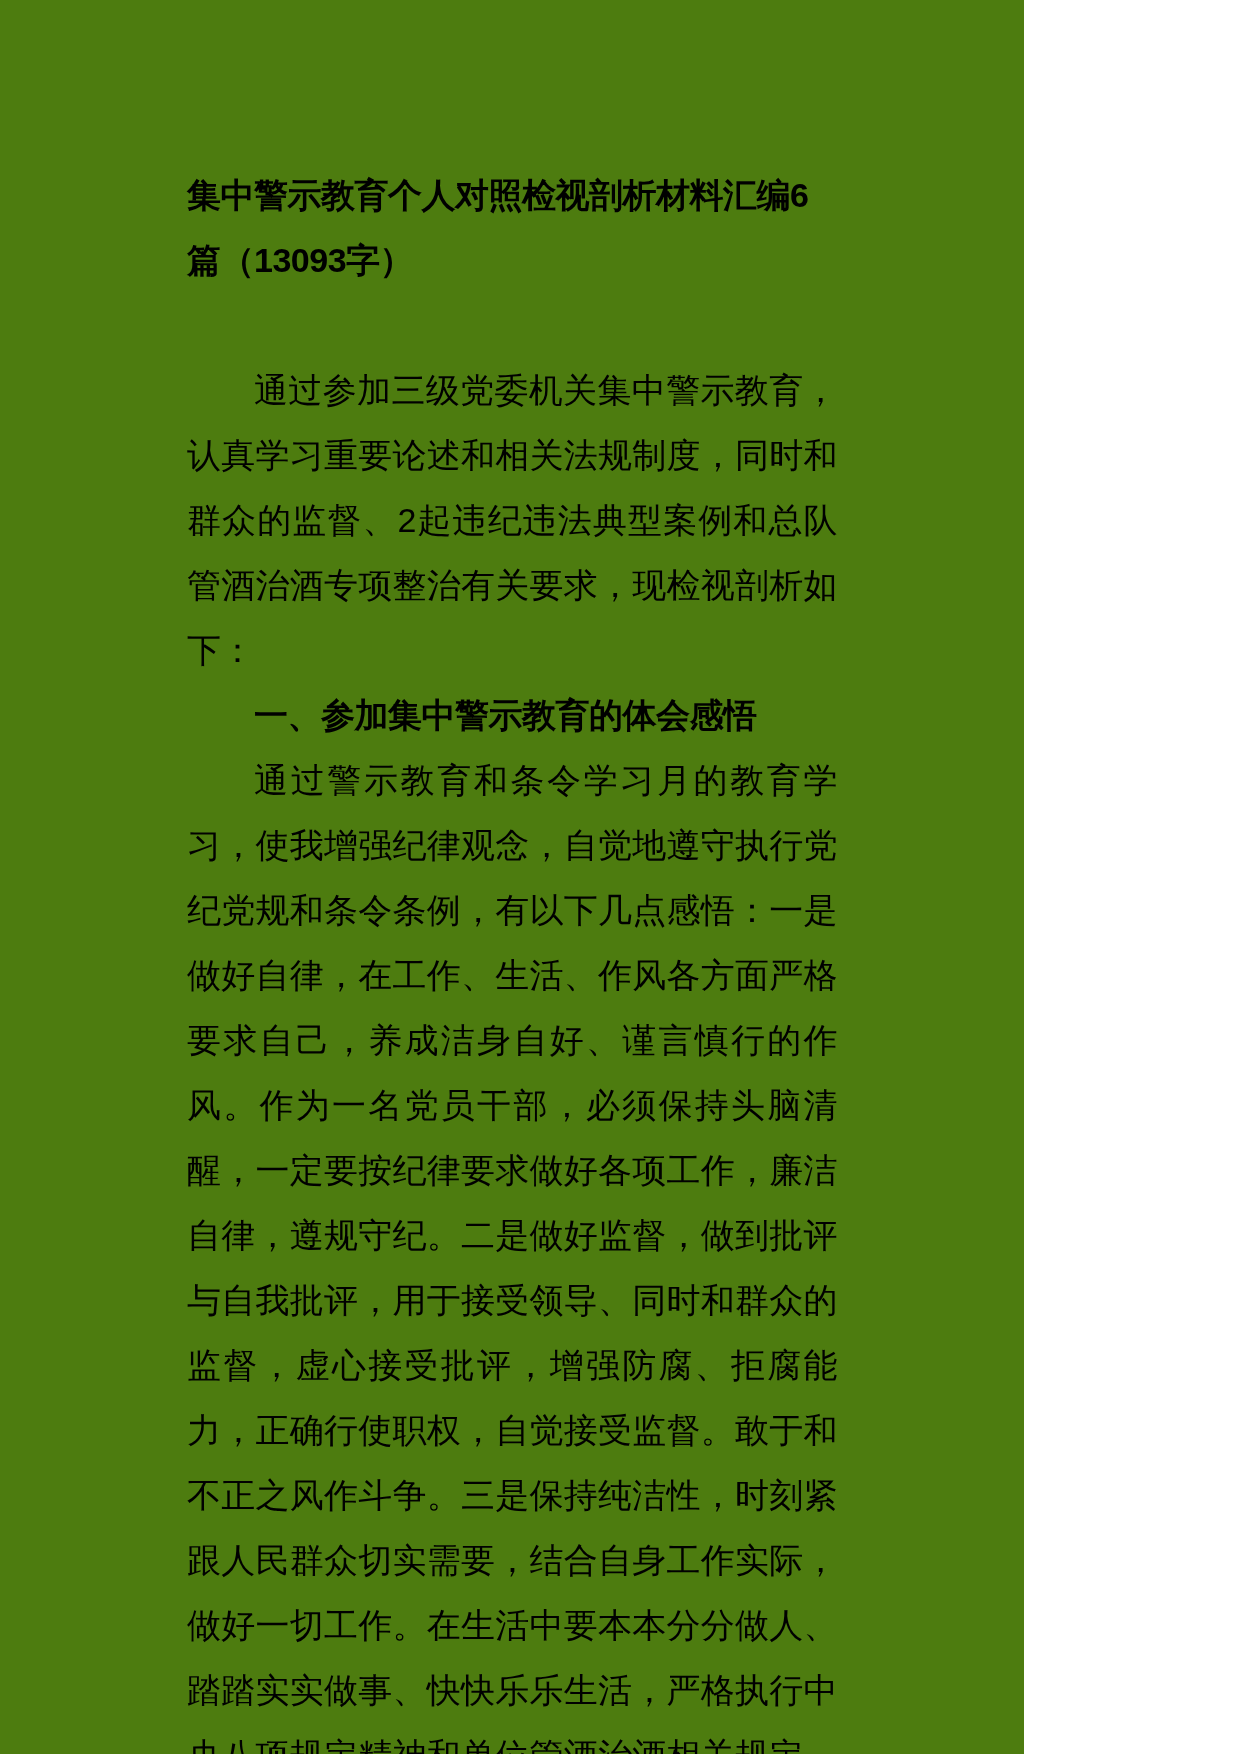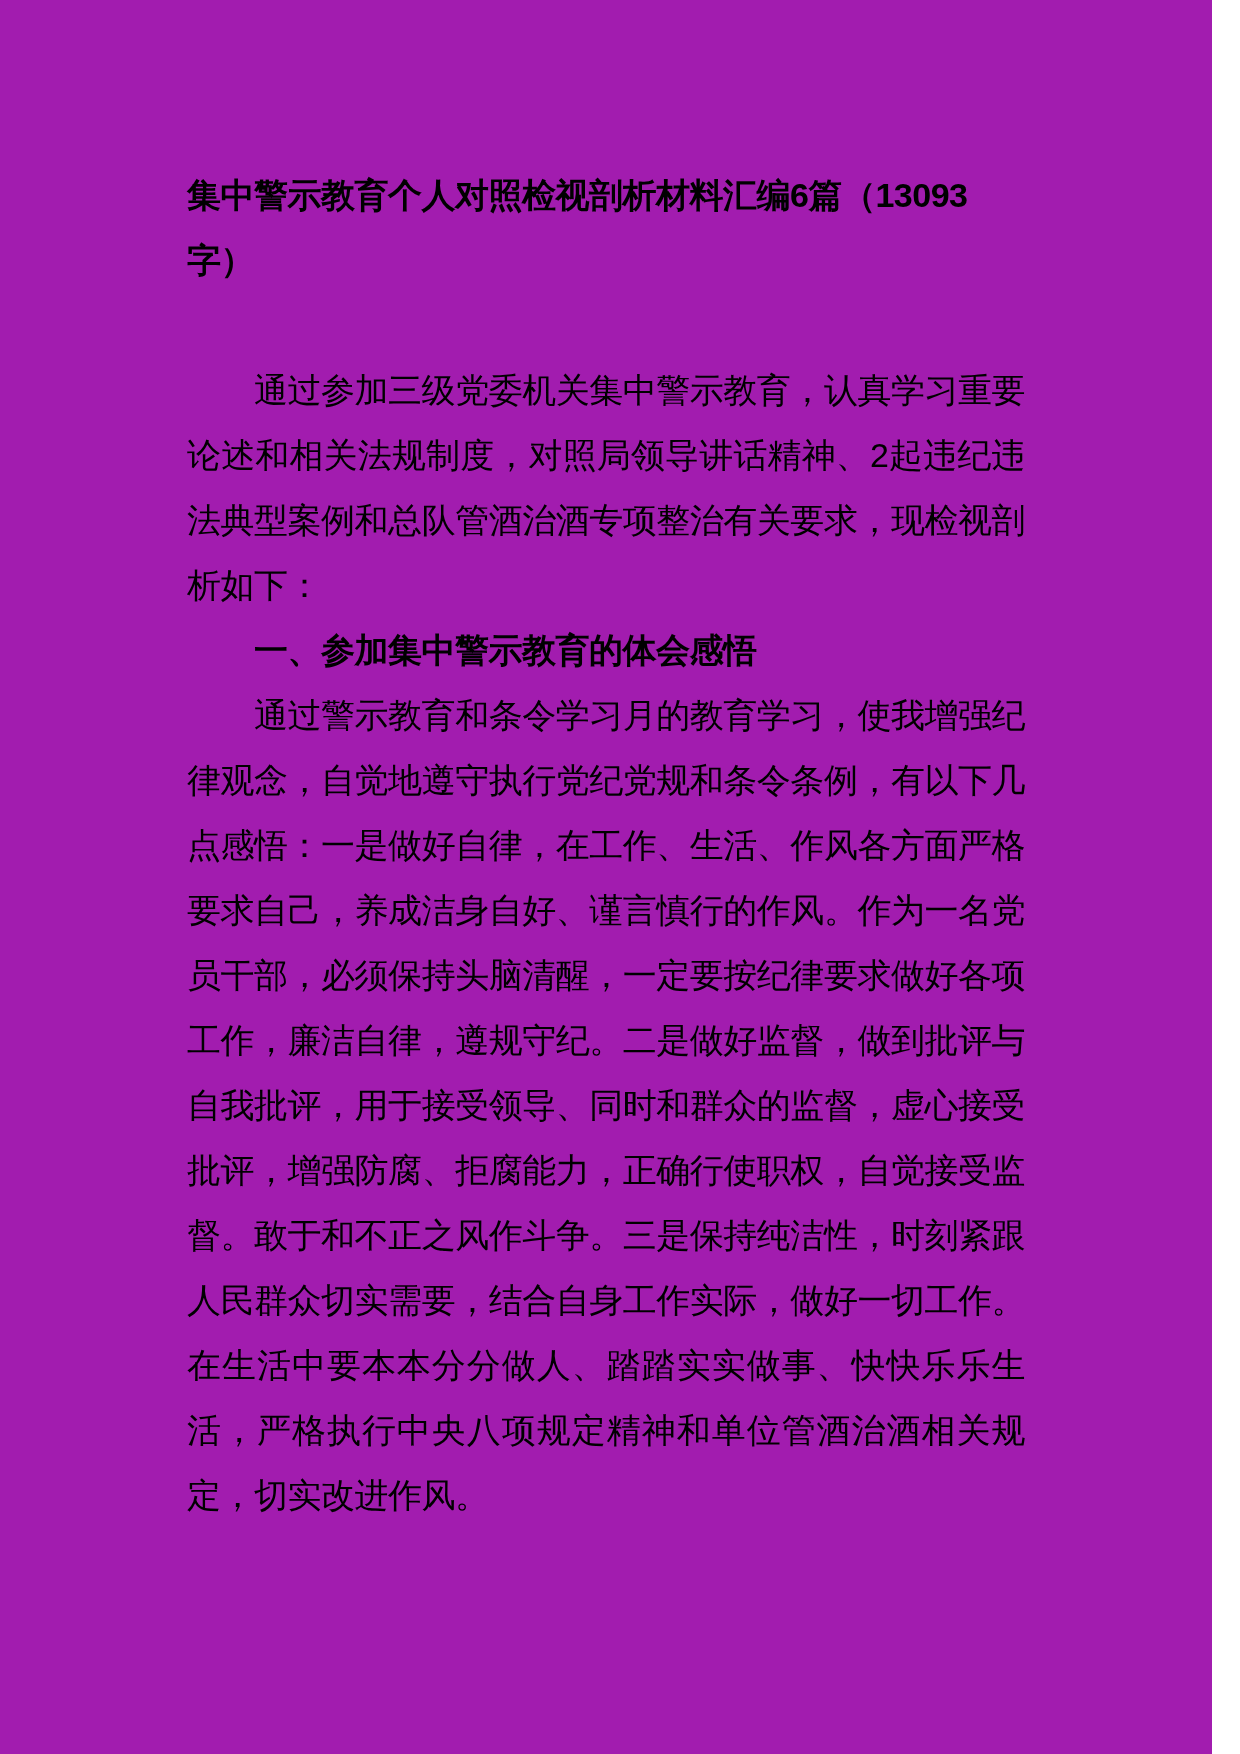--- a/index.html
+++ b/index.html
@@ -2,24 +2,24 @@
 <html lang="zh"><head>
 <meta charset="utf-8">
 <style>
   html, body {
     margin: 0;
     padding: 0;
     background: #ffffff;
   }
   .page {
     position: relative;
-    width: 1212px;
+    width: 1024px;
     height: 1754px;
     box-sizing: border-box;
-    background: #a21caf;
+    background: #4d7c0f;
     color: #000000;
     padding: 163px 187px 0 187px;
     font-family: "Liberation Sans", "DejaVu Sans", sans-serif;
     overflow: hidden;
   }
   .doc-title {
     font-size: 34px;
     line-height: 65px;
     font-weight: bold;
     text-align: left;
@@ -54,17 +54,17 @@
 </head>
 <body>
 
 <div class="page">
   <p class="doc-title">集中警示教育个人对照检视剖析材料汇编6篇（13093字）</p>
 
   <div class="blank-line"></div>
 
 
   <div class="doc-body">
-      <p class="para">通过参加三级党委机关集中警示教育，认真学习重要论述和相关法规制度，对照局领导讲话精神、2起违纪违法典型案例和总队管酒治酒专项整治有关要求，现检视剖析如下：</p>
+      <p class="para">通过参加三级党委机关集中警示教育，认真学习重要论述和相关法规制度，同时和群众的监督、2起违纪违法典型案例和总队管酒治酒专项整治有关要求，现检视剖析如下：</p>
       <p class="para heading">一、参加集中警示教育的体会感悟</p>
       <p class="para">通过警示教育和条令学习月的教育学习，使我增强纪律观念，自觉地遵守执行党纪党规和条令条例，有以下几点感悟：一是做好自律，在工作、生活、作风各方面严格要求自己，养成洁身自好、谨言慎行的作风。作为一名党员干部，必须保持头脑清醒，一定要按纪律要求做好各项工作，廉洁自律，遵规守纪。二是做好监督，做到批评与自我批评，用于接受领导、同时和群众的监督，虚心接受批评，增强防腐、拒腐能力，正确行使职权，自觉接受监督。敢于和不正之风作斗争。三是保持纯洁性，时刻紧跟人民群众切实需要，结合自身工作实际，做好一切工作。在生活中要本本分分做人、踏踏实实做事、快快乐乐生活，严格执行中央八项规定精神和单位管酒治酒相关规定，切实改进作风。</p>
     </div>
 </div>
 
 </body></html>

